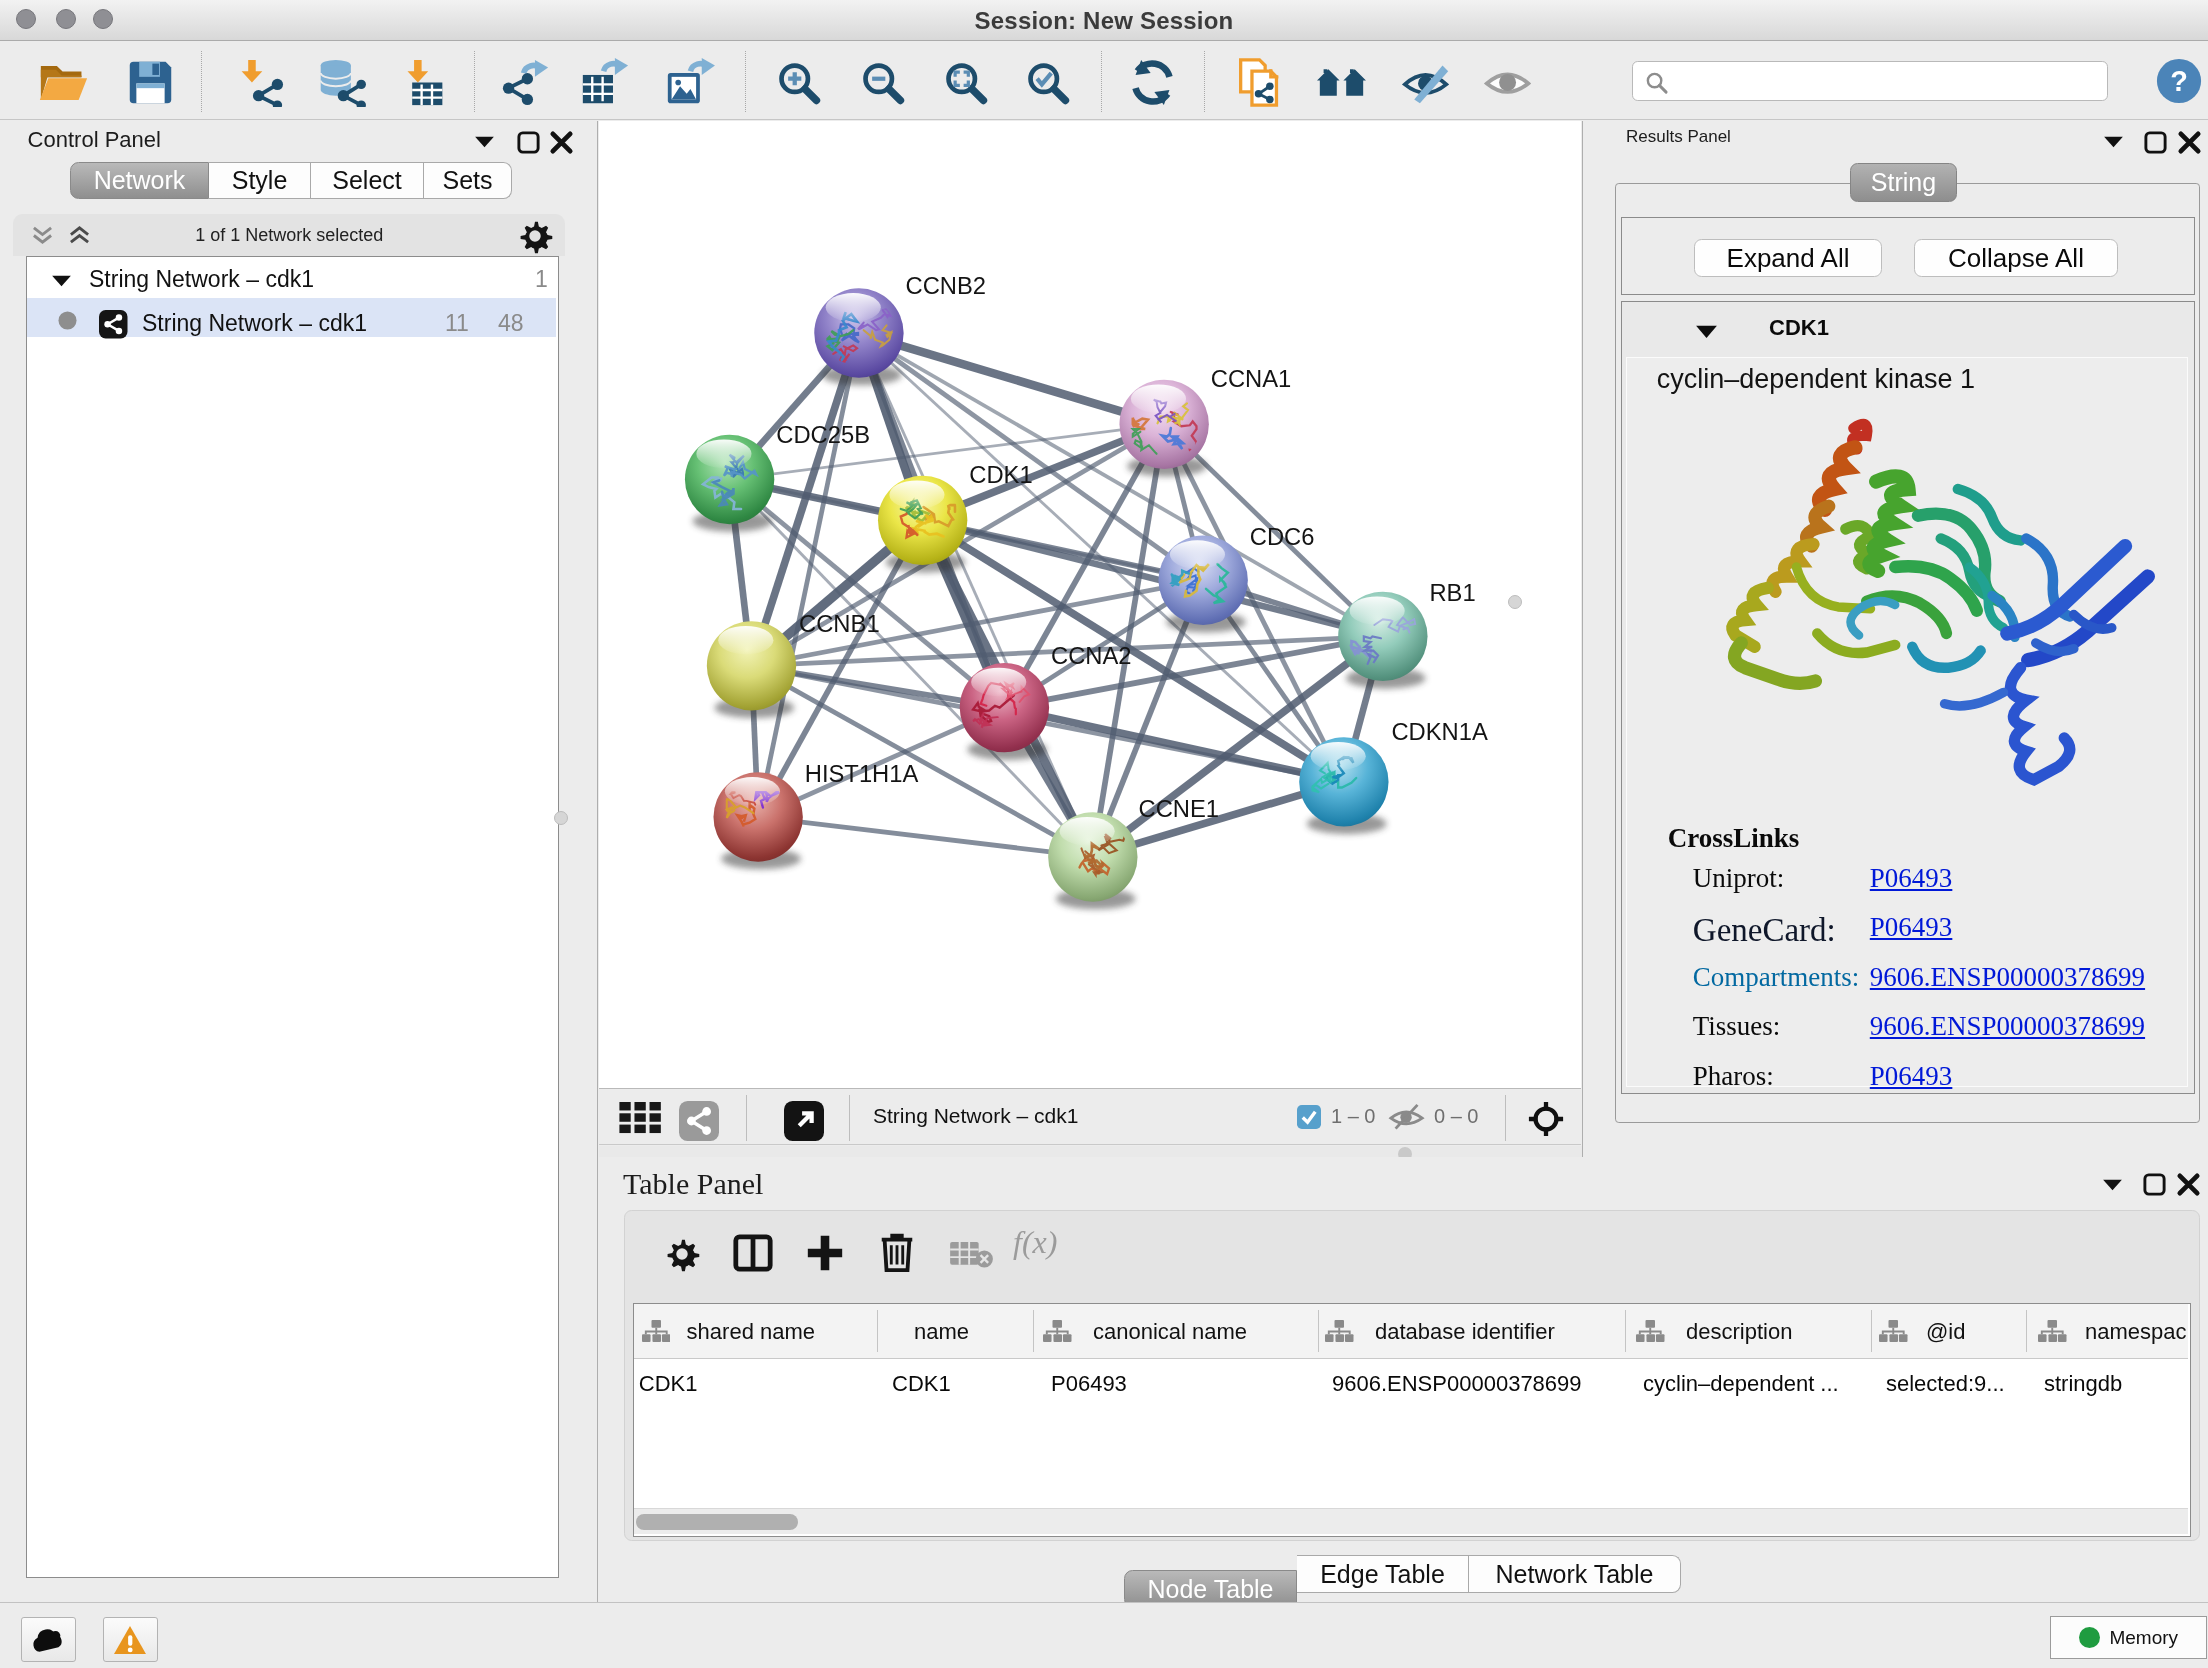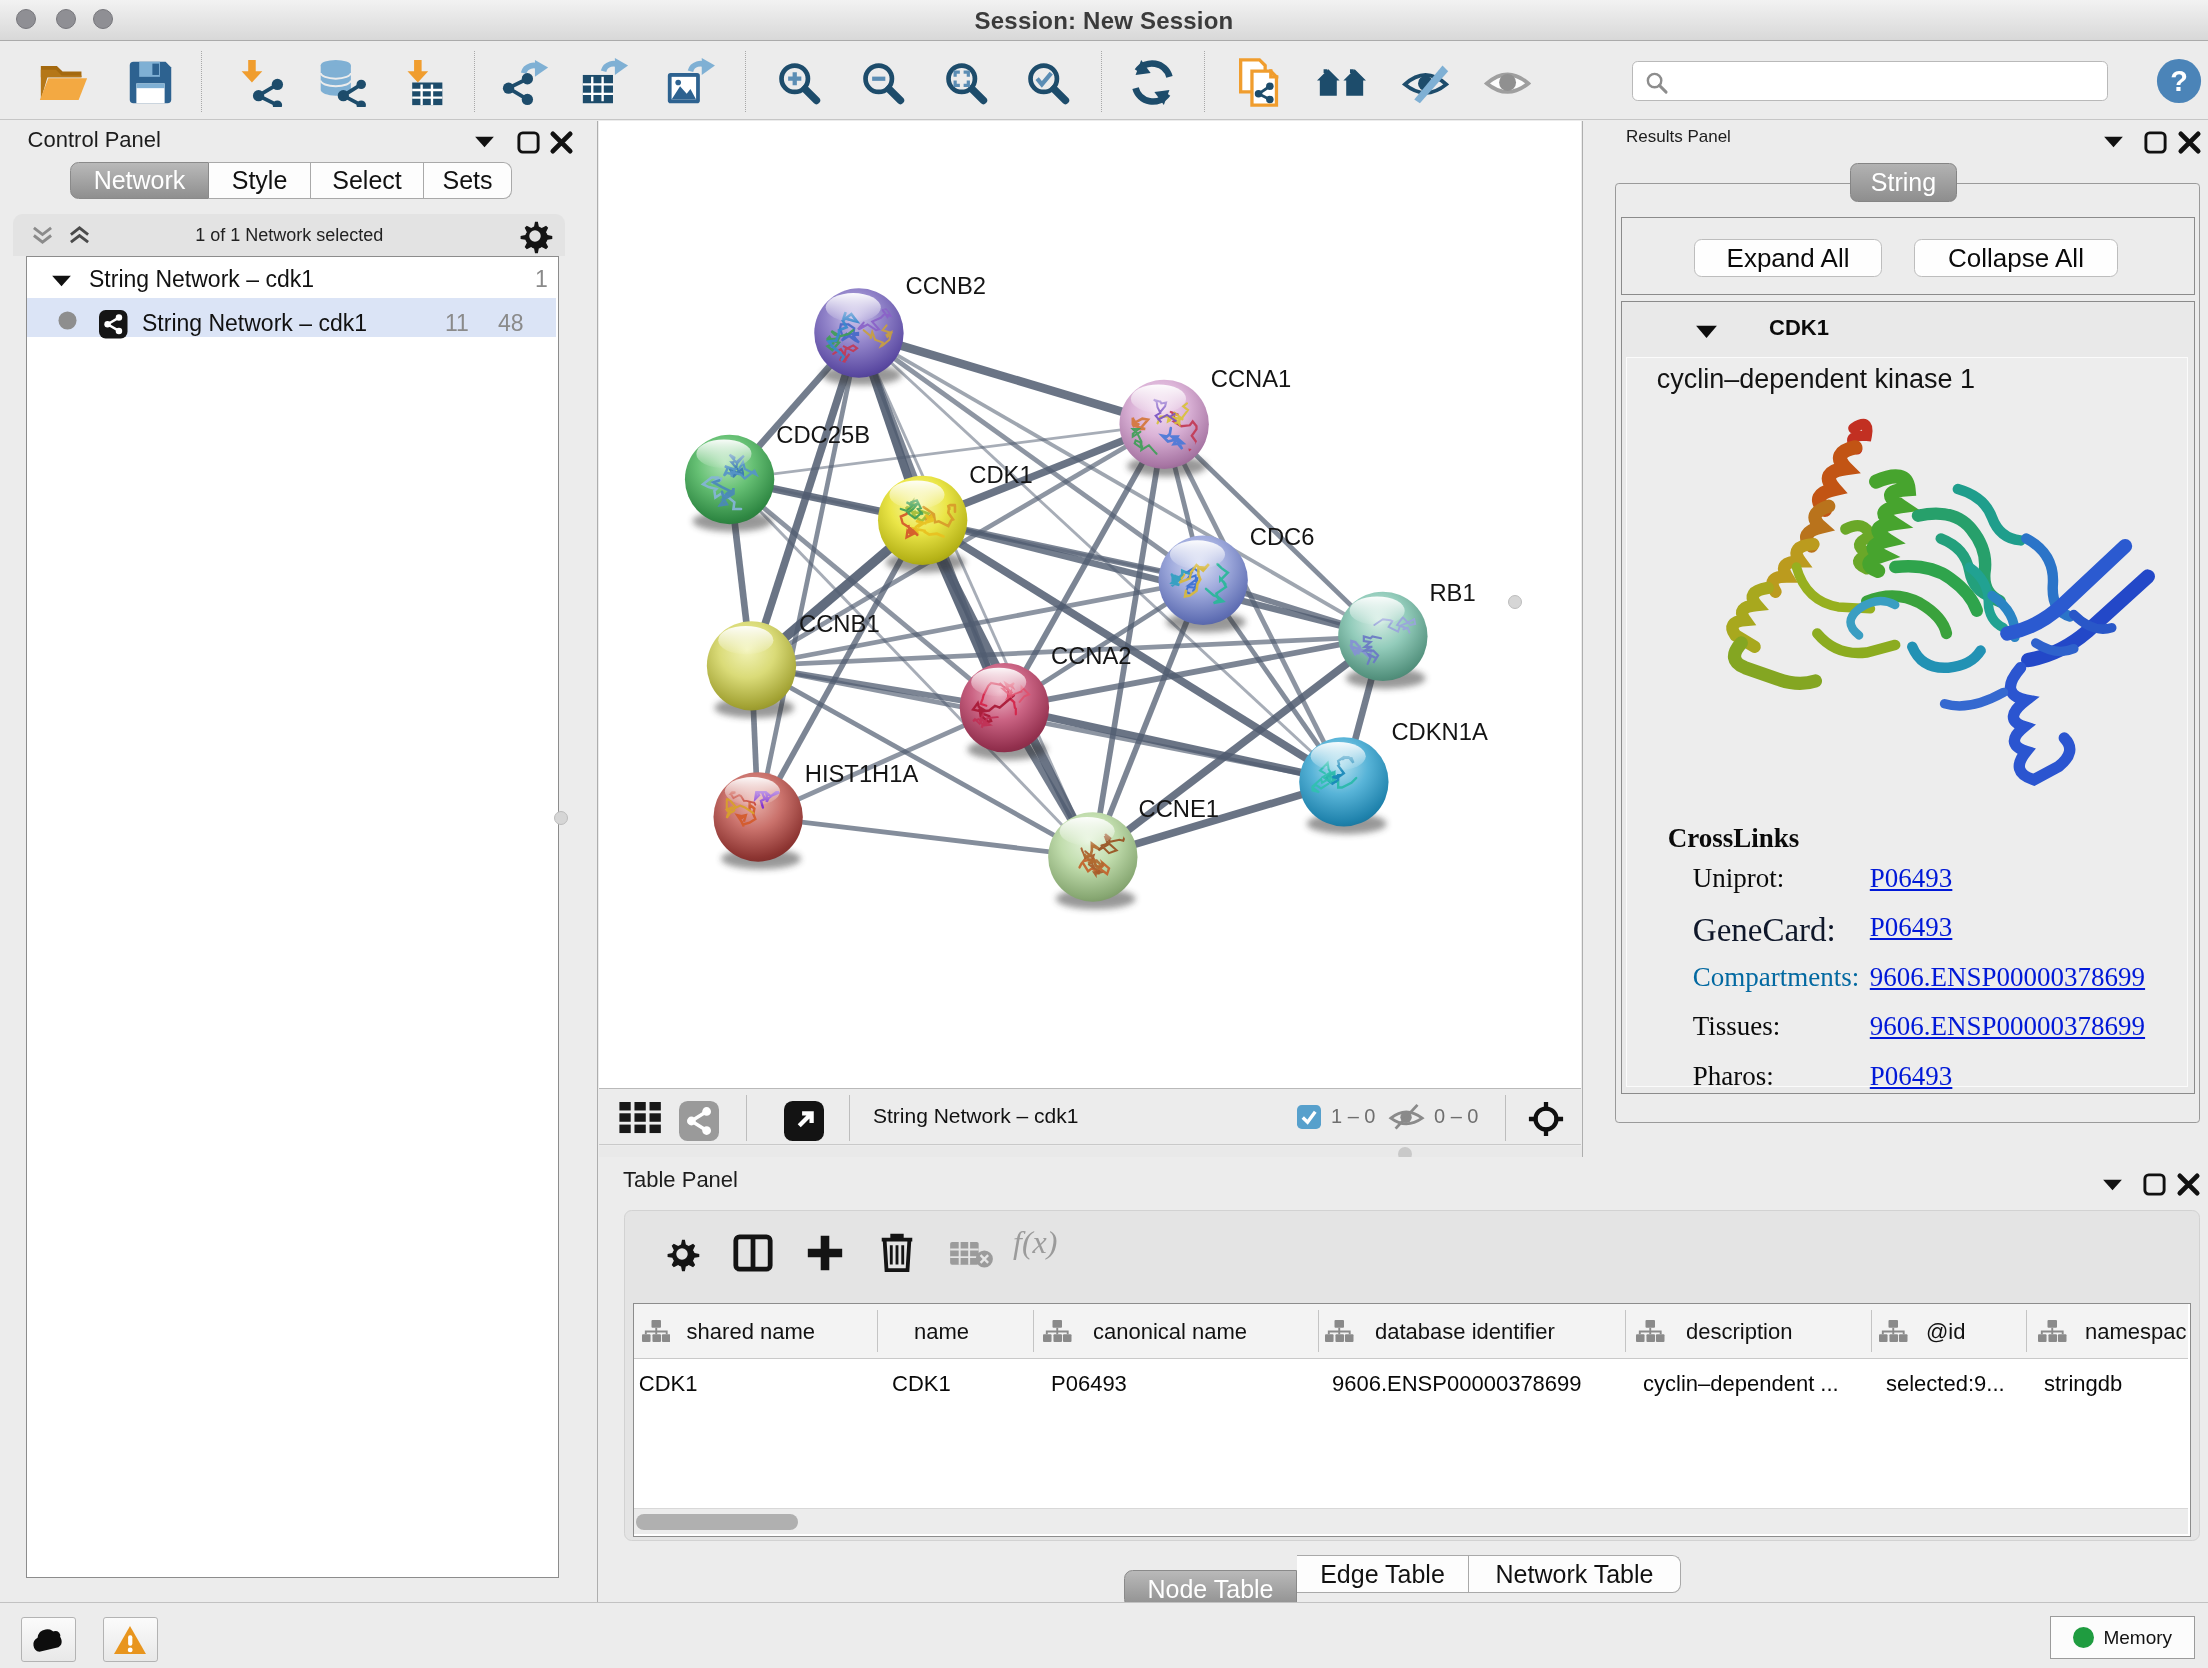--- a/index.html
+++ b/index.html
@@ -36,37 +36,37 @@
 #rp-title { left:43px; top:5.7px; font-size:17px; color:#1c1c1c; }
 #stringtab { left:267px; top:42px; width:107px; height:39px; background:linear-gradient(#b2b2b2,#8e8e8e); border:1px solid #858585; border-radius:7.6px; color:#fff; font-size:25px; display:flex; align-items:center; justify-content:center; }
 #rp-outer { left:32px; top:62px; width:585px; height:940px; border:1px solid #9a9a9a; border-radius:3.8px; }
 #rp-box1 { left:38px; top:96px; width:574px; height:78px; border:1.9px solid #8b8b8b; }
 .rpbtn { top:21px; height:38px; background:#fefefe; border:1.9px solid #bdbdbd; border-radius:7.6px; font-size:26px; color:#0a0a0a; display:flex; align-items:center; justify-content:center; }
 #rp-box2 { left:38px; top:180px; width:574px; height:793px; border:1.9px solid #8b8b8b; background:#e9e9e9; }
 #cdk1row { left:0; top:0; width:570px; height:55px; }
 #rp-content { left:3.8px; top:55px; width:562px; height:730px; background:#ededed; border:1.9px solid #fbfbfb; }
 
 #tp { left:599px; top:1157px; width:1609px; height:445px; background:#ececec; }
-#tp-title { left:24px; top:9.5px; font-size:22px; color:#1c1c1c; }
+#tp-title { left:24px; top:9.5px; font-size:30px; color:#1c1c1c;font-family:Liberation Serif, serif; }
 #tp-box { left:25px; top:53px; width:1576px; height:331px; background:#e4e4e4; border:1px solid #d2d2d2; border-radius:7.6px; }
 #tbl { left:34px; top:146px; width:1558px; height:234px; background:#fff; border:1.9px solid #8c8c8c; }
 #tbl-head { left:0; top:0; width:1554px; height:55px; background:#f3f3f3; border-bottom:1px solid #c9c9c9; }
 .th { top:0; height:57px; font-size:22px; color:#111; white-space:nowrap; }
 
 .th .lbl { position:absolute; top:15px; }
 .tsepcol { top:5.7px; height:42px; width:1px; background:#c4c4c4; }
 .td { top:67px; font-size:22px; color:#0a0a0a; white-space:nowrap; }
 #tscroll { left:0px; top:204px; width:1554px; height:26px; background:#ececec; border-top:1px solid #d8d8d8; }
 #tthumb { left:9.5px; top:4.8px; width:164px; height:16px; background:#b0b0b0; border-radius:8.6px; }
 .btab { top:398px; height:38px; border:1px solid #a9a9a9; background:#fdfdfd; color:#111; font-size:25px; display:flex; align-items:center; justify-content:center; }
 .btab.sel { background:linear-gradient(#b9b9b9,#8f8f8f); color:#fff; border-color:#8a8a8a;margin-top:15px; }
 
 #sb { left:0; top:1602px; width:2208px; height:67px; background:#ececec; border-top:1px solid #c2c2c2; }
 .sbtn { top:14.3px; width:55px; height:45px; background:linear-gradient(#fbfbfb,#e8e8e8); border:1.9px solid #b3b3b3; border-radius:2.9px; }
-#membtn { left:2050px; top:13.3px; width:145px; height:43px; background:#fcfcfc; border:1.9px solid #9b9b9b; display:flex; align-items:center; justify-content:center; font-size:19px; color:#111; }
+#membtn { left:2050px; top:13.3px; width:157px; height:43px; background:#fcfcfc; border:1.9px solid #9b9b9b; display:flex; align-items:center; justify-content:center; font-size:19px; color:#111; }
 .serif { font-family:"Liberation Serif", serif; }
 </style>
 </head>
 <body>
 <div id="win">
 
 <div id="titlebar" class="abs">
   <div class="abs tl" style="left:16px"></div>
   <div class="abs tl" style="left:56px"></div>
   <div class="abs tl" style="left:93px"></div>

